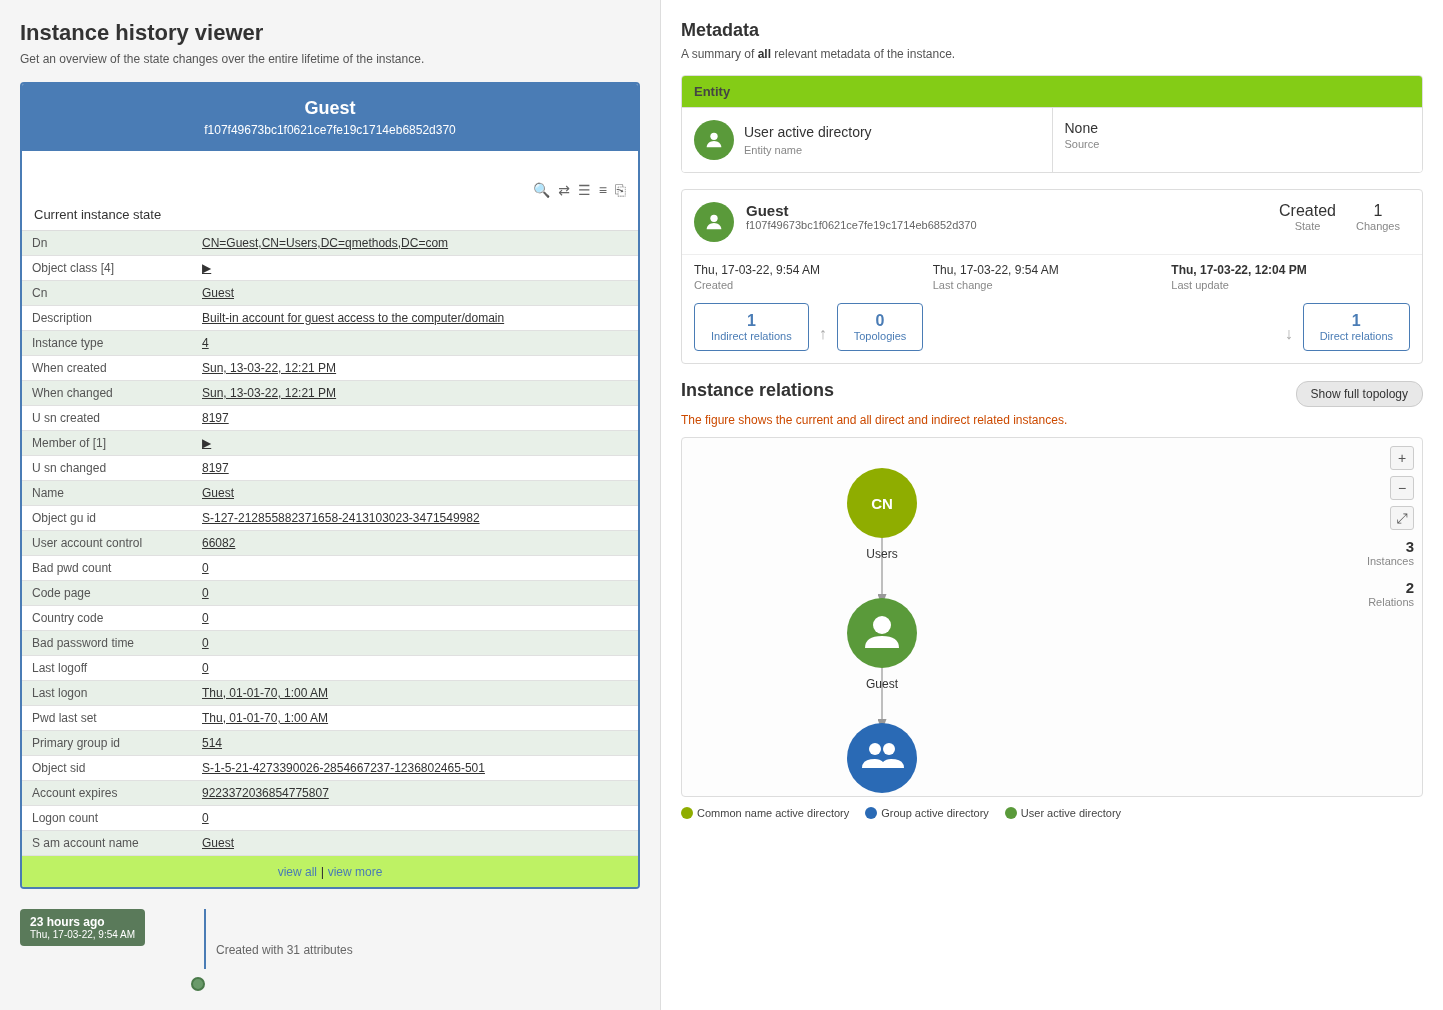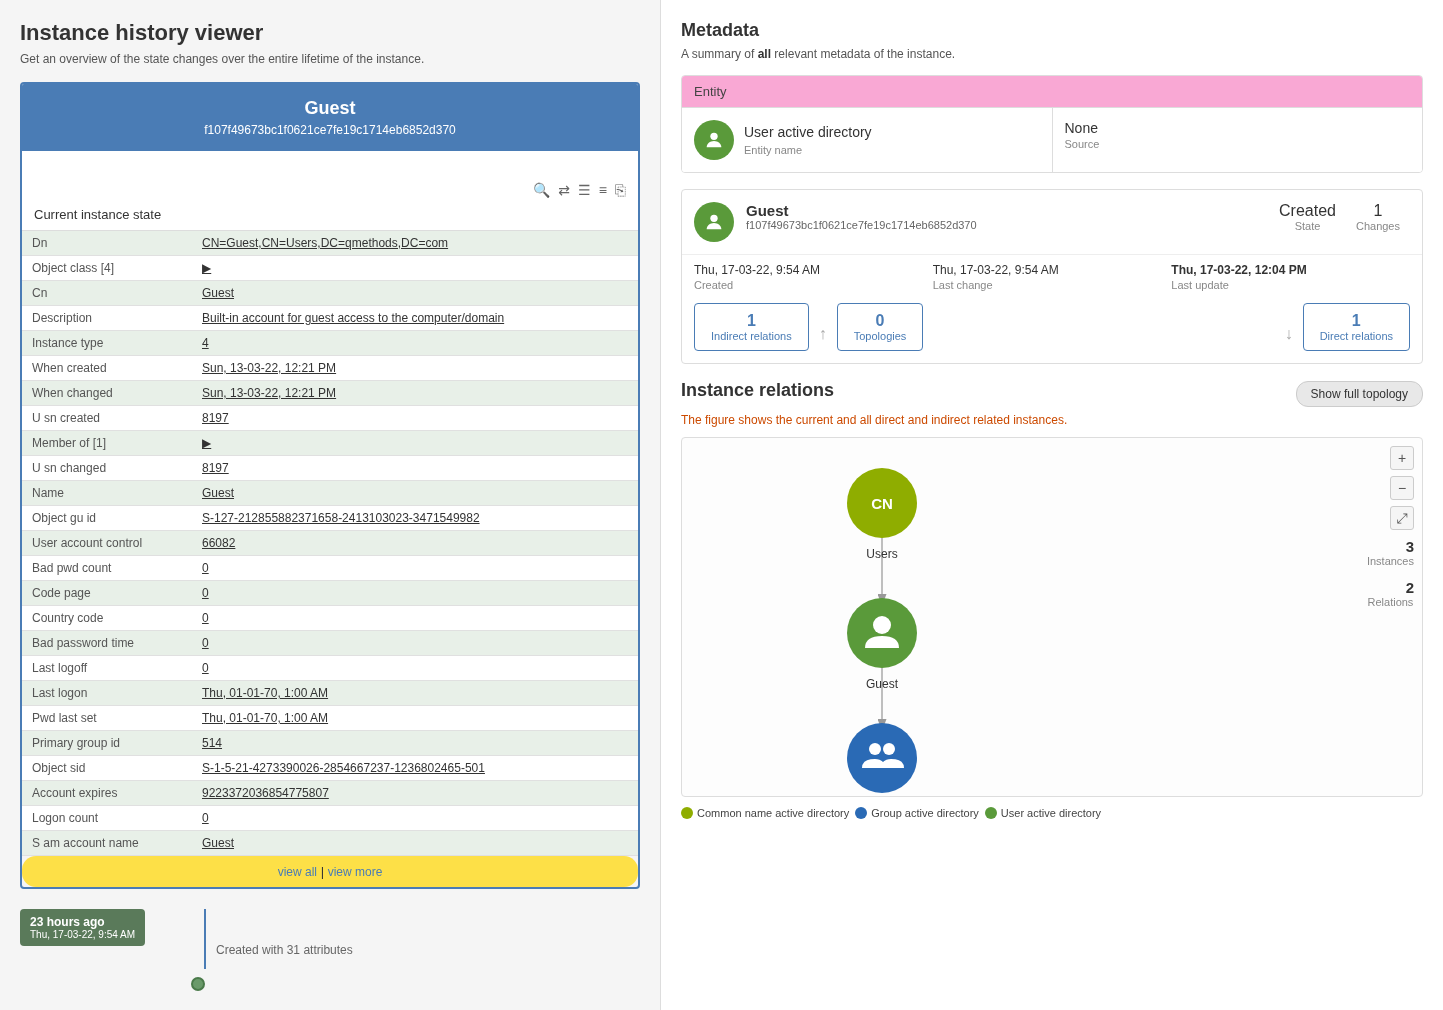--- a/index.html
+++ b/index.html
@@ -21,42 +21,42 @@
     .toolbar-icons { display: flex; gap: 8px; }
     .toolbar-icon { cursor: pointer; color: #666; font-size: 14px; }
 
     
     .attr-table { width: 100%; border-collapse: collapse; padding-left: 41px; }
     .attr-table tr:nth-child(odd) { background: #e8f0e8; }
     .attr-table tr:nth-child(even) { background: #fff; }
     .attr-table td { padding: 5px 10px; font-size: 12px; border-bottom: 1px solid #e0e0e0; }
     .attr-table td:first-child { color: #555; width: 170px; font-weight: normal; }
     .attr-table td:last-child { color: #333; text-decoration: underline; }
-    .view-links { text-align: center; padding: 8px; background: #fde047; border-radius: 14px; }
+    .view-links { text-align: center; padding: 8px; background: #bef264; }
     .view-links a { color: #4a7cb5; text-decoration: none; font-size: 12px; }
     .timeline-badge { background: #5a7a5a; color: white; padding: 6px 10px; border-radius: 4px; font-size: 12px; font-weight: bold; white-space: nowrap; }
     .timeline-badge .date-small { font-size: 10px; font-weight: normal; }
     .timeline-dot { width: 14px; height: 14px; border-radius: 50%; background: #6a9a6a; border: 2px solid #4a7a4a; flex-shrink: 0; margin-top: 8px; }
     .timeline-line { width: 2px; background: #4a7cb5; height: 60px; margin-left: 14px; }
     .created-text { font-size: 12px; color: #666; margin-top: 4px; }
 
     
     .vertical-divider { width: 1px; background: #ddd; flex-shrink: 0; }
 
     
     .right-panel { flex: 1; padding: 20px; overflow-y: auto; background: #fff; }
 
     
     .section-title { font-size: 18px; font-weight: bold; color: #333; margin-bottom: 6px; }
     .section-subtitle { font-size: 12px; color: #555; margin-bottom: 14px; }
     .section-subtitle .highlight { font-weight: bold; color: #333; }
 
     
     .metadata-box { border: 1px solid #ddd; border-radius: 4px; margin-bottom: 16px; overflow: hidden; }
-    .metadata-box-header { background: #f9a8d4; padding: 8px 12px; font-size: 13px; font-weight: normal; color: #444; border-bottom: 1px solid #ddd; }
+    .metadata-box-header { background: #84cc16; padding: 8px 12px; font-size: 13px; font-weight: bold; color: #444; border-bottom: 1px solid #ddd; }
     .metadata-box-content { display: flex; background: #fff; }
 
     .entity-item { display: flex; align-items: center; gap: 10px; padding: 12px; border-right: 1px solid #ddd; flex: 1; }
     .entity-icon { width: 40px; height: 40px; border-radius: 50%; background: #5a9a3a; display: flex; align-items: center; justify-content: center; flex-shrink: 0; }
     .entity-icon svg { width: 22px; height: 22px; fill: white; }
     .entity-info .entity-name { font-size: 14px; color: #333; font-weight: normal; }
     .entity-info .entity-label { font-size: 11px; color: #888; margin-top: 4px; }
 
     .source-item { padding: 12px; flex: 1; }
     .source-item .source-name { font-size: 14px; color: #333; }
@@ -87,24 +87,24 @@
     .instance-relations-header { display: flex; justify-content: space-between; align-items: center; margin-bottom: 6px; }
     .show-topology-btn { background: #e8e8e8; border: 1px solid #ccc; border-radius: 12px; padding: 5px 14px; cursor: pointer; font-size: 12px; color: #333; }
     .relations-subtitle { font-size: 12px; color: #cc4a00; margin-bottom: 10px; }
 
     
     .graph-container { border: 1px solid #ddd; border-radius: 4px; position: relative; height: 360px; background: #fdfdfd; margin-bottom: 10px; }
     .graph-controls { position: absolute; right: 8px; top: 8px; display: flex; flex-direction: column; gap: 6px; }
     .graph-btn { width: 24px; height: 24px; border: 1px solid #ccc; border-radius: 3px; background: #f5f5f5; cursor: pointer; display: flex; align-items: center; justify-content: center; font-size: 14px; color: #555; }
     .graph-sidebar { position: absolute; right: 8px; top: 100px; font-size: 11px; color: #666; text-align: right; }
     .graph-sidebar .gs-count { font-size: 15px; font-weight: bold; color: #333; }
-    .graph-sidebar .gs-label { color: #888; text-align: center; }
-
-    
-    .legend { display: flex; gap: 6px; font-size: 11px; color: #444; align-items: center; }
+    .graph-sidebar .gs-label { color: #888; }
+
+    
+    .legend { display: flex; gap: 16px; font-size: 11px; color: #444; align-items: center; }
     .legend-item { display: flex; align-items: center; gap: 4px; }
     .legend-dot { width: 12px; height: 12px; border-radius: 50%; flex-shrink: 0; }
   </style>
 </head>
 <body>
 
 <div class="left-panel">
   <h1 class="page-title">Instance history viewer</h1>
   <p class="page-subtitle">Get an overview of the state changes over the entire lifetime of the instance.</p>
 

